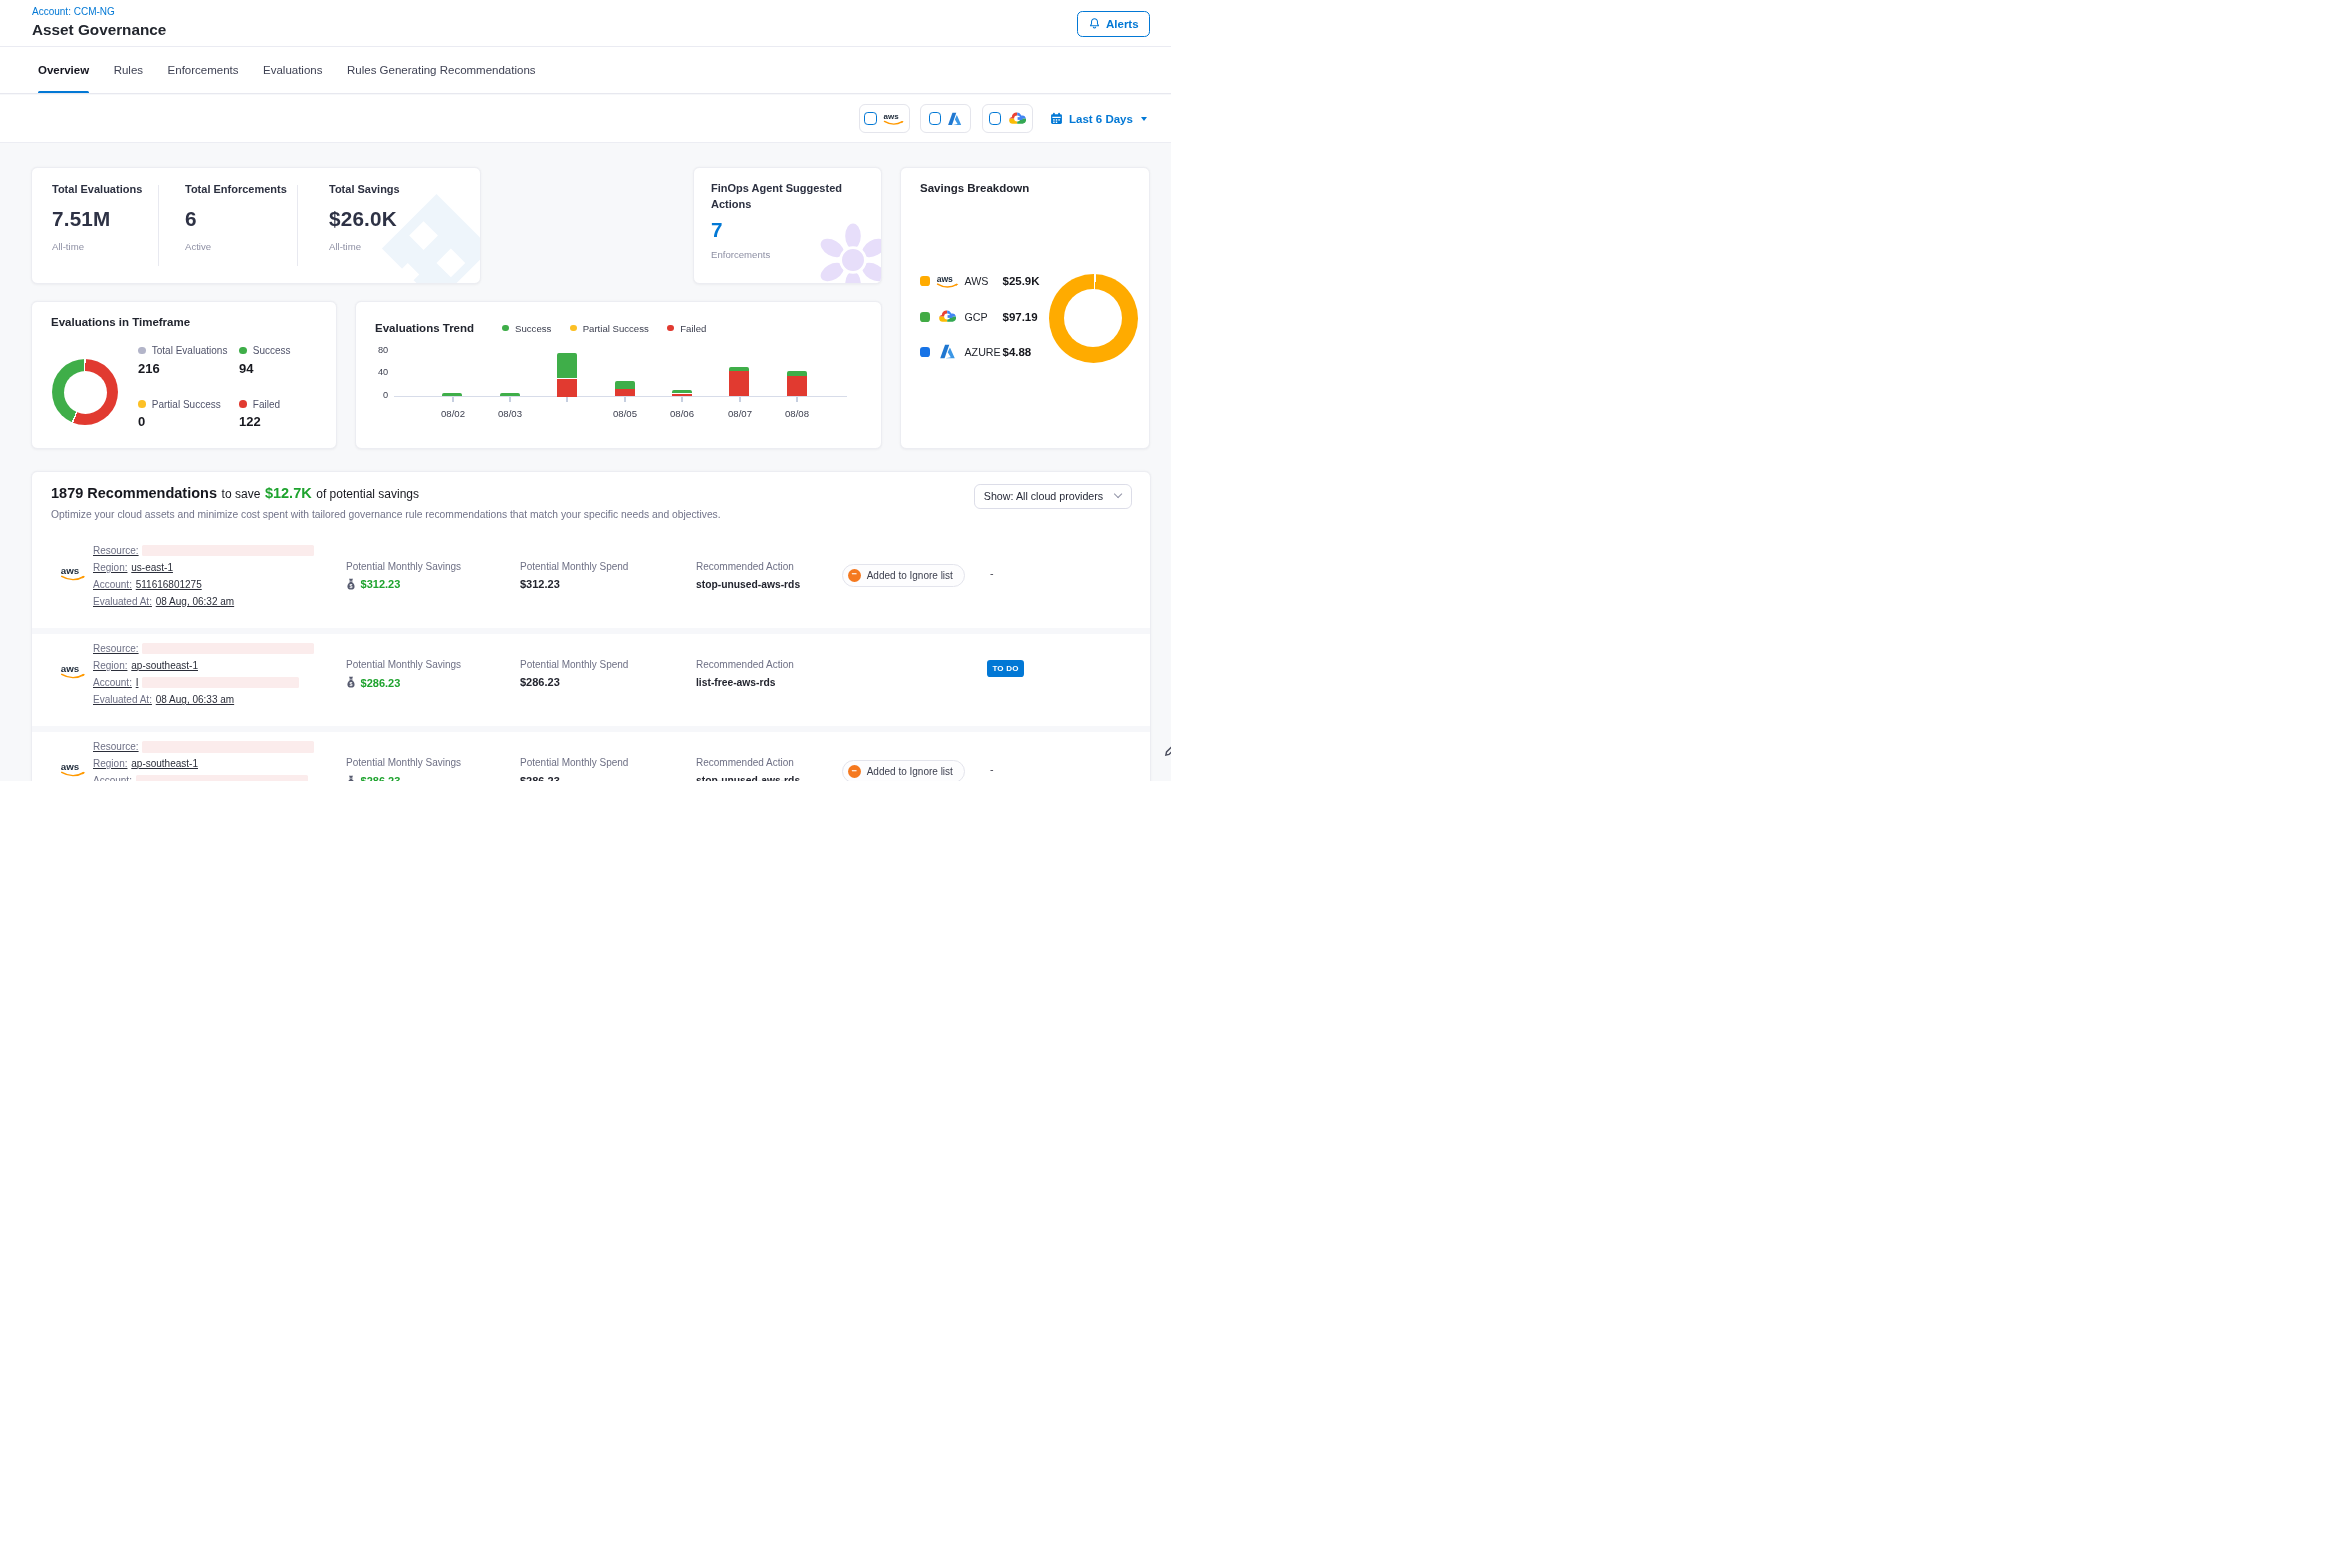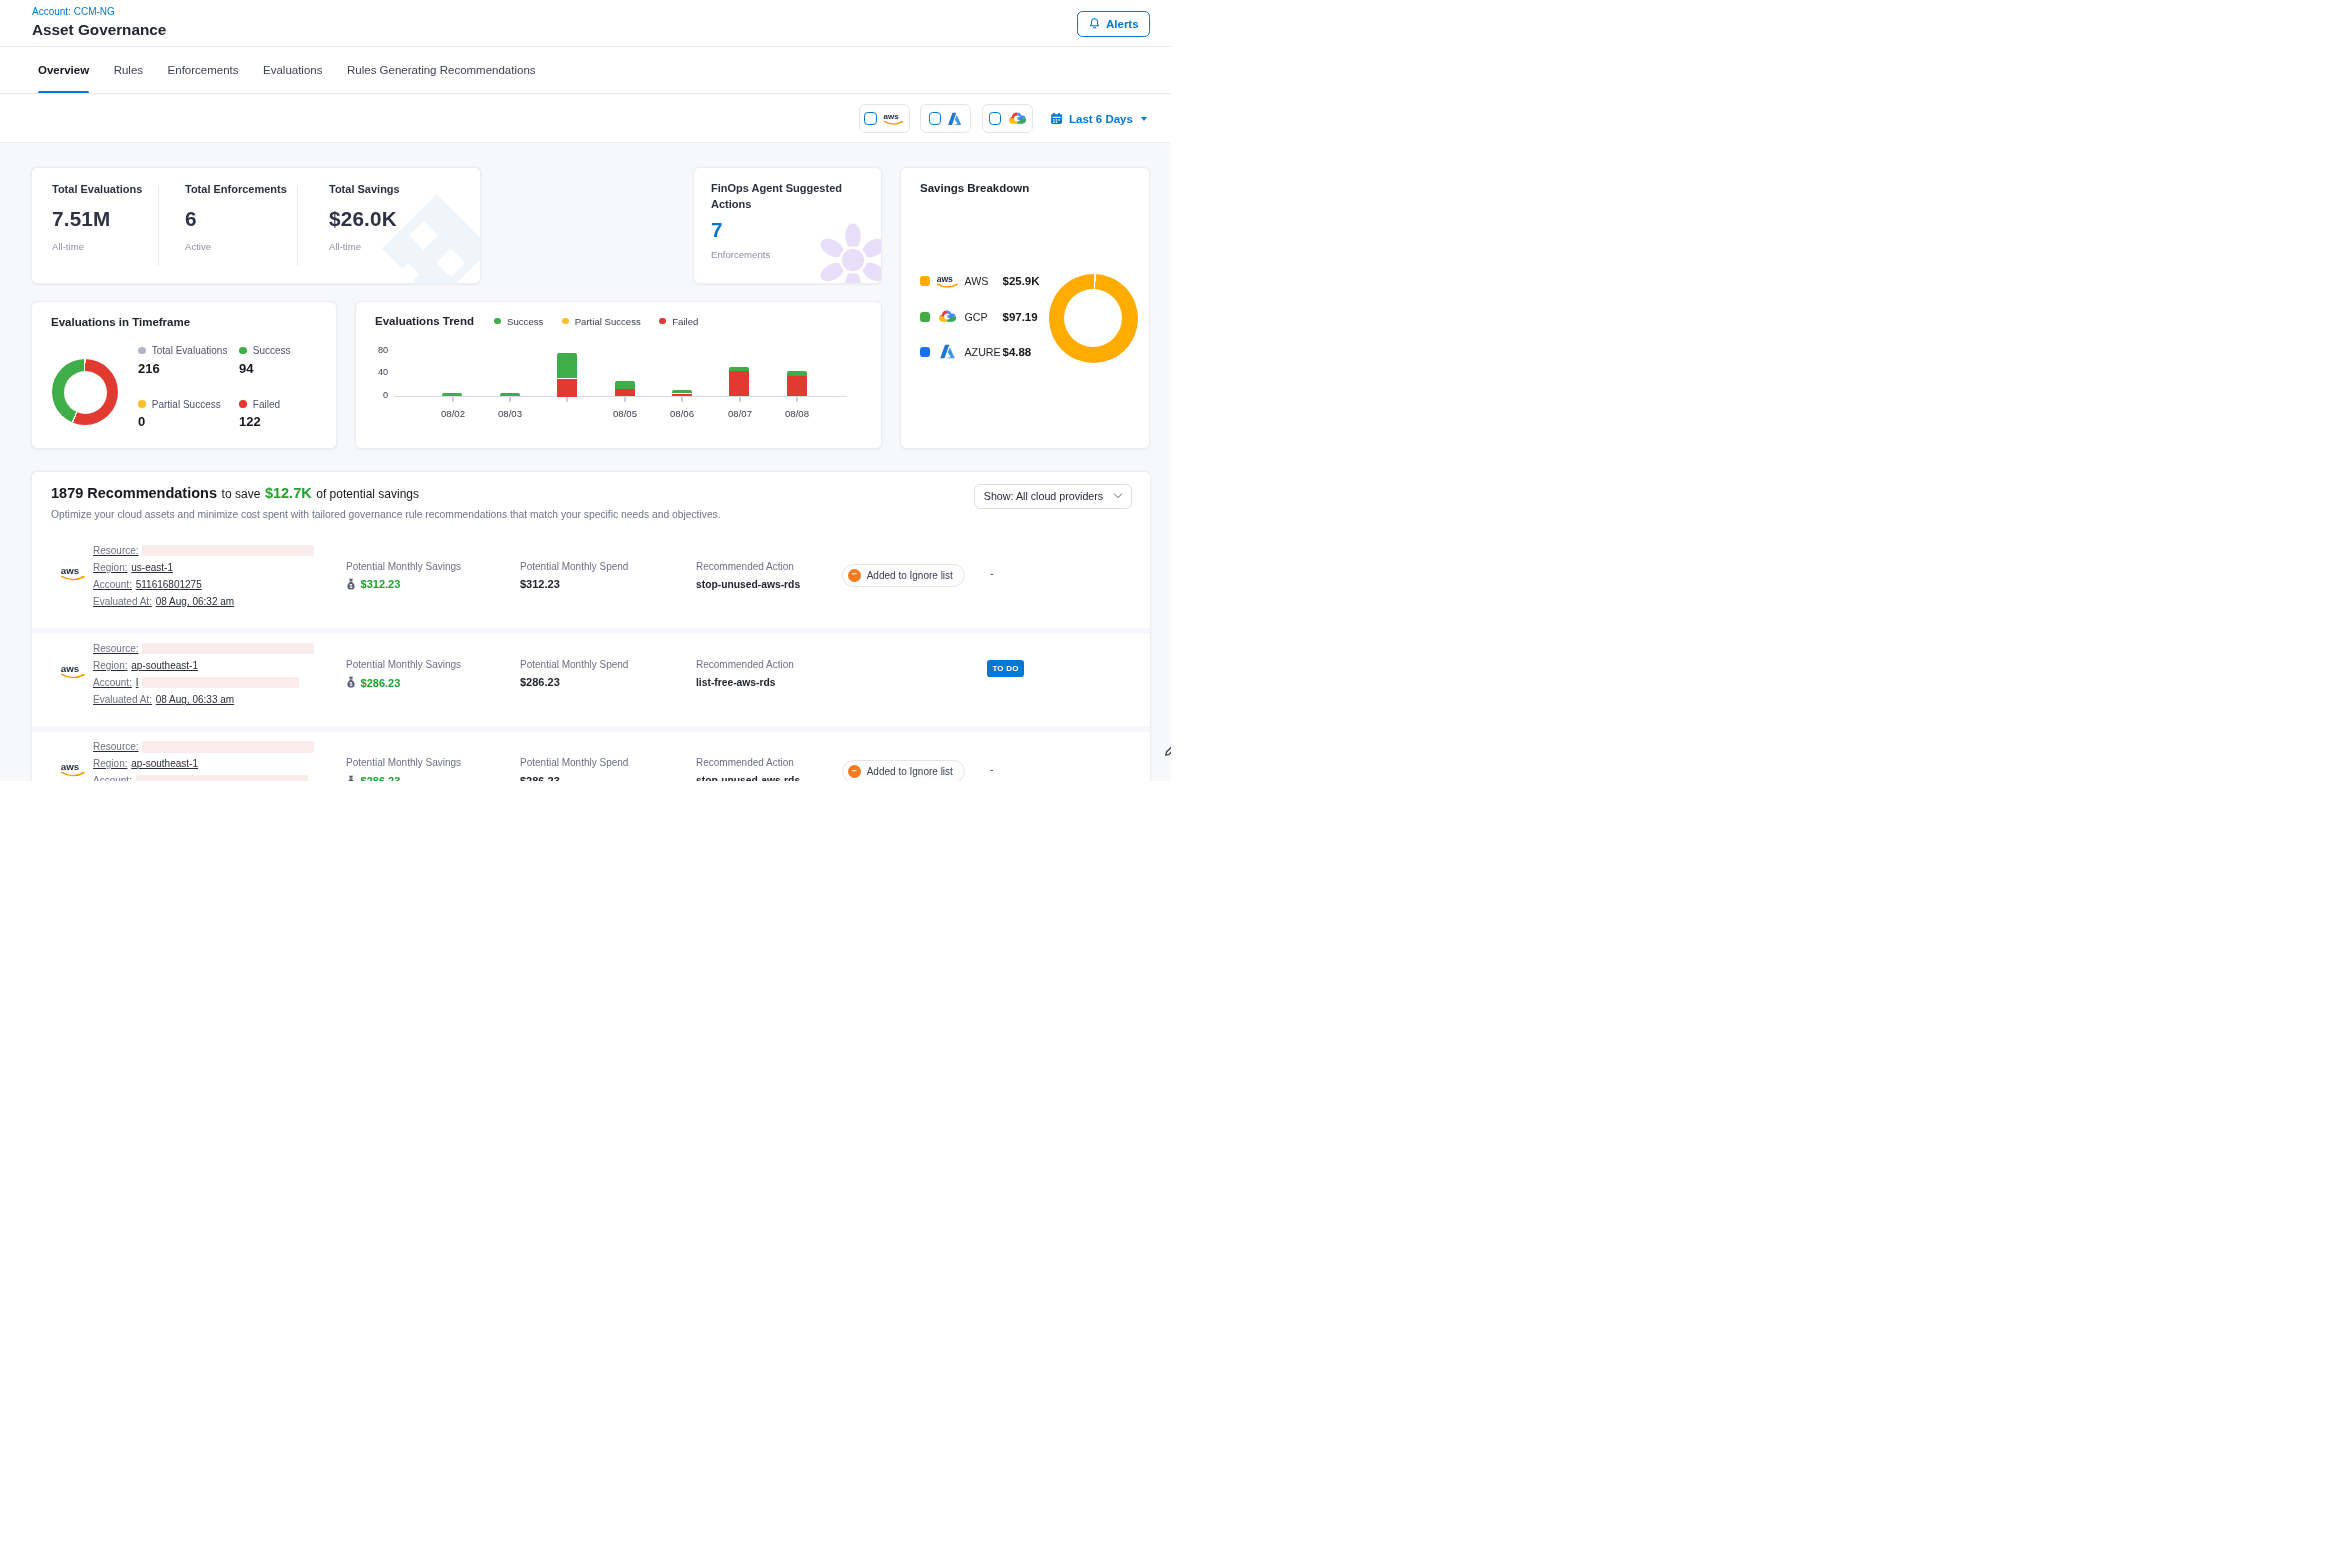--- a/index.html
+++ b/index.html
@@ -51,21 +51,21 @@
   .bd-donut::after{left:15.3px;top:15.3px;width:58px;height:58px;}
   
   .ev-donut{left:20px;top:57px;width:66px;height:66px;
       background:conic-gradient(from -1deg,#fff 0 2deg,#e13a30 2deg 202deg,#fff 202deg 205deg,#3fae49 205deg 359deg,#fff 359deg 360deg);}
   .ev-donut::after{left:11.5px;top:11.5px;width:43px;height:43px;}
   .ev-grid{position:absolute;left:106px;top:43px;display:grid;grid-template-columns:101px 92px;grid-row-gap:23px;}
   .legdot{width:7.7px;height:7.7px;border-radius:50%;flex:0 0 auto;}
   .ev-item .top{display:flex;align-items:center;gap:6.1px;font-size:10px;color:#50536a;white-space:nowrap;}
   .ev-item .num{margin-top:4.6px;margin-left:0px;font-size:13px;font-weight:800;color:#17181f;}
   
-  .trendhead{position:absolute;left:19px;top:13px;display:flex;align-items:center;gap:20px;text-align:center;}
+  .trendhead{position:absolute;left:19px;top:20px;display:flex;align-items:center;gap:28px;text-align:center;}
   .trendhead .t{font-size:11.5px;font-weight:bold;color:#22252f;}
   .tleg{display:flex;align-items:center;gap:6.1px;font-size:9.6px;color:#3d4050;}
   .grid{position:absolute;left:38px;width:453px;height:0;}
   .grid.solid{border-top:1.5px solid #d7dce9;}
   .ytick{position:absolute;left:4.6px;width:27.6px;text-align:right;font-size:9.2px;color:#3b3e4e;}
   .xlab{position:absolute;width:54px;text-align:center;font-size:9.6px;color:#3b3e4e;}
   .seg{position:absolute;width:20px;}
   .seg.top{border-radius:1.9px 1.9px 0 0;}
   .xtick{position:absolute;width:1.5px;height:4.6px;background:#c6cfe0;}
   

